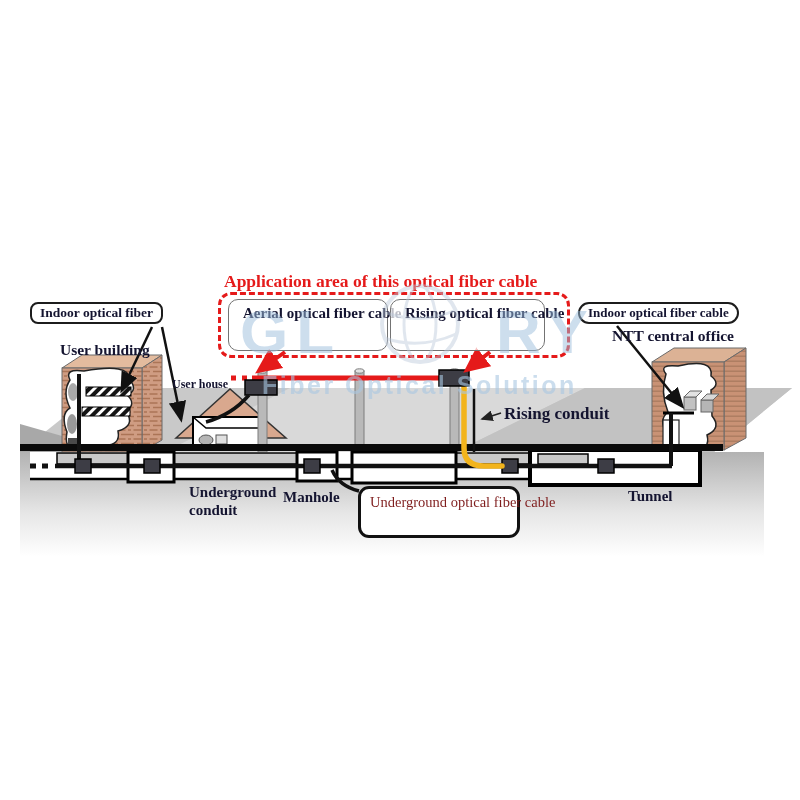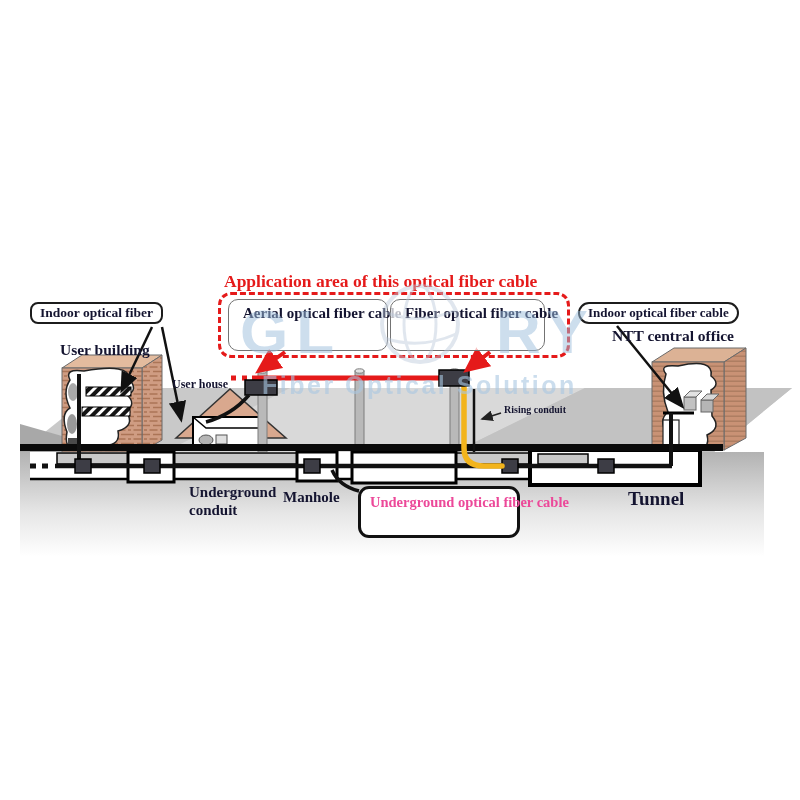--- a/index.html
+++ b/index.html
@@ -10,21 +10,21 @@
   #labels{position:absolute;left:0;top:0;width:800px;height:560px;z-index:20;}
   #wmark{z-index:30;pointer-events:none;}
   .lbl{position:absolute;color:#141430;font-weight:bold;white-space:nowrap;}
   .lbl .ln{display:block;}
   .boxed{border:2px solid #1c1c1c;border-radius:8px;background:#ffffff;
          padding:1px 8px;font-size:13.5px;}
   .redbox{position:absolute;border:1px solid #737373;border-radius:10px;
           background:rgba(255,255,255,0.72);color:#141430;font-weight:bold;
           font-size:15px;line-height:1.42;padding:3px 14px;white-space:nowrap;}
   .cablebox{position:absolute;border:3px solid #111111;border-radius:11px;
-            background:#ffffff;color:#ec4899;font-weight:bold;font-size:14.5px;
+            background:#ffffff;color:#7f1d1d;font-weight:normal;font-size:14.5px;
             line-height:1.45;padding:3px 9px;white-space:nowrap;}
   #app-area-dash{position:absolute;left:218px;top:292px;width:346px;height:60px;
                  border:3px dashed #e51a1a;border-radius:13px;}
   #title{position:absolute;left:224px;top:271px;font-size:17.5px;font-weight:600;
          color:#e51a1a;white-space:nowrap;}
 </style>
 </head>
 <body>
 
 <div id="stage">
@@ -165,49 +165,49 @@
     <div id="title">Application area  of this optical fiber cable</div>
 
     <div id="app-area-dash"></div>
 
     <div class="redbox" style="left:228px;top:299px;width:130px;height:44px;">
       <span class="ln">Aerial</span>
       <span class="ln">optical fiber cable</span>
     </div>
 
     <div class="redbox" style="left:390px;top:299px;width:125px;height:44px;">
-      <span class="ln">Fiber</span>
+      <span class="ln">Rising</span>
       <span class="ln">optical fiber cable</span>
     </div>
 
     <div class="lbl boxed" style="left:30px;top:302px;">Indoor optical fiber</div>
 
     <div class="lbl boxed" style="left:578px;top:302px;font-size:13px;border-radius:12px;">Indoor optical fiber cable</div>
 
     <div class="lbl" style="left:60px;top:341px;font-size:15.5px;">User building</div>
 
     <div class="lbl" style="left:172px;top:377px;font-size:12px;">User house</div>
 
     <div class="lbl" style="left:612px;top:327px;font-size:15.5px;">NTT central office</div>
 
-    <div class="lbl" style="left:504px;top:404px;font-size:10px;">Rising conduit</div>
+    <div class="lbl" style="left:504px;top:404px;font-size:17px;">Rising conduit</div>
 
     <div class="lbl" style="left:189px;top:483px;font-size:15px;line-height:1.2;">
       <span class="ln">Underground</span>
       <span class="ln">conduit</span>
     </div>
 
     <div class="lbl" style="left:283px;top:489px;font-size:15px;">Manhole</div>
 
     <div class="cablebox" style="left:358px;top:486px;width:138px;height:40px;">
       <span class="ln">Underground</span>
       <span class="ln">optical fiber cable</span>
     </div>
 
-    <div class="lbl" style="left:628px;top:488px;font-size:19px;">Tunnel</div>
+    <div class="lbl" style="left:628px;top:488px;font-size:15px;">Tunnel</div>
   </div>
 
   <svg id="wmark" width="800" height="800" viewBox="0 0 800 800">
     <g font-family="Liberation Sans, sans-serif" font-weight="bold">
       <text x="240" y="353" font-size="62" letter-spacing="8" fill="#9cbedd" opacity="0.5">GL</text>
       <g stroke="#bccadb" fill="none" opacity="0.45">
         <circle cx="420" cy="324" r="38" stroke-width="4"></circle>
         <ellipse cx="420" cy="324" rx="16" ry="38" stroke-width="3"></ellipse>
         <path d="M384,312 Q420,326 456,310" stroke-width="3"></path>
         <path d="M384,338 Q420,350 456,334" stroke-width="3"></path>

